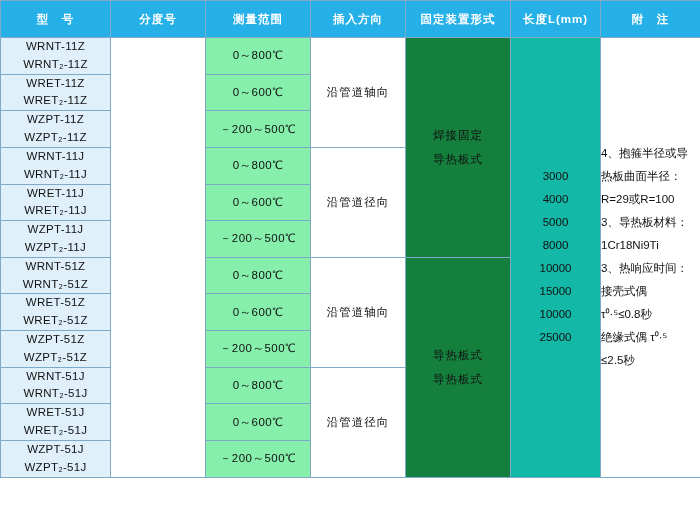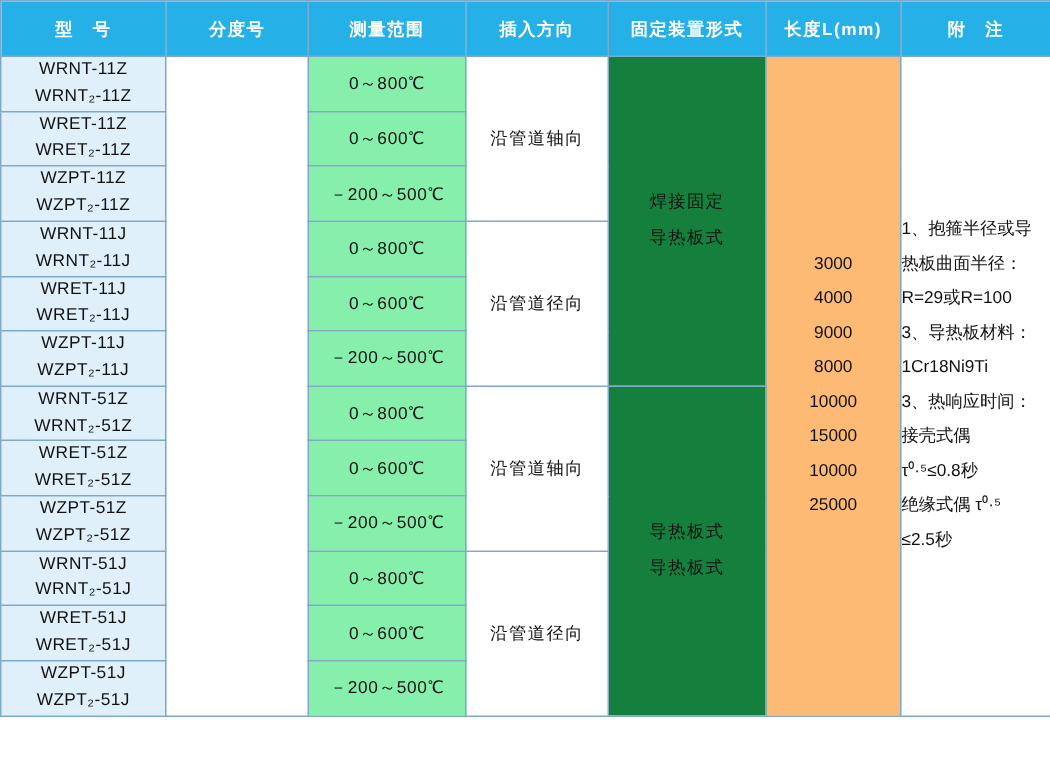--- a/index.html
+++ b/index.html
@@ -58,21 +58,21 @@
     letter-spacing: 1px;
     border-radius: 31px;
   }
   td.fix {
     background: #15803d;
     font-size: 12px;
     letter-spacing: 1px;
     line-height: 2.1;
   }
   td.len {
-    background: #fdba74;
+    background: #14b8a6;
     font-size: 11.5px;
     line-height: 2.0;
     margin-top: 28px;
   }
   td.notes {
     background: #ffffff;
     font-size: 11.5px;
     text-align: left;
     padding: 0 10px;
     line-height: 2.0;
@@ -120,31 +120,31 @@
       <td class="range">0～800℃</td>
       <td class="dir" rowspan="3">沿管道轴向</td>
       <td class="fix" rowspan="6">
         <div>焊接固定</div>
         <div>导热板式</div>
       </td>
       <td class="len" rowspan="12">
         <div class="len-list">
           <div>3000</div>
           <div>4000</div>
-          <div>9000</div>
+          <div>5000</div>
           <div>8000</div>
           <div>10000</div>
           <div>15000</div>
           <div>10000</div>
           <div>25000</div>
         </div>
       </td>
       <td class="notes" rowspan="12">
         <div class="notes-list">
-          <div>1、抱箍半径或导</div>
+          <div>4、抱箍半径或导</div>
           <div>热板曲面半径：</div>
           <div>R=29或R=100</div>
           <div>3、导热板材料：</div>
           <div>1Cr18Ni9Ti</div>
           <div>3、热响应时间：</div>
           <div>接壳式偶</div>
           <div>τ⁰·⁵≤0.8秒</div>
           <div>绝缘式偶 τ⁰·⁵</div>
           <div>≤2.5秒</div>
         </div>

